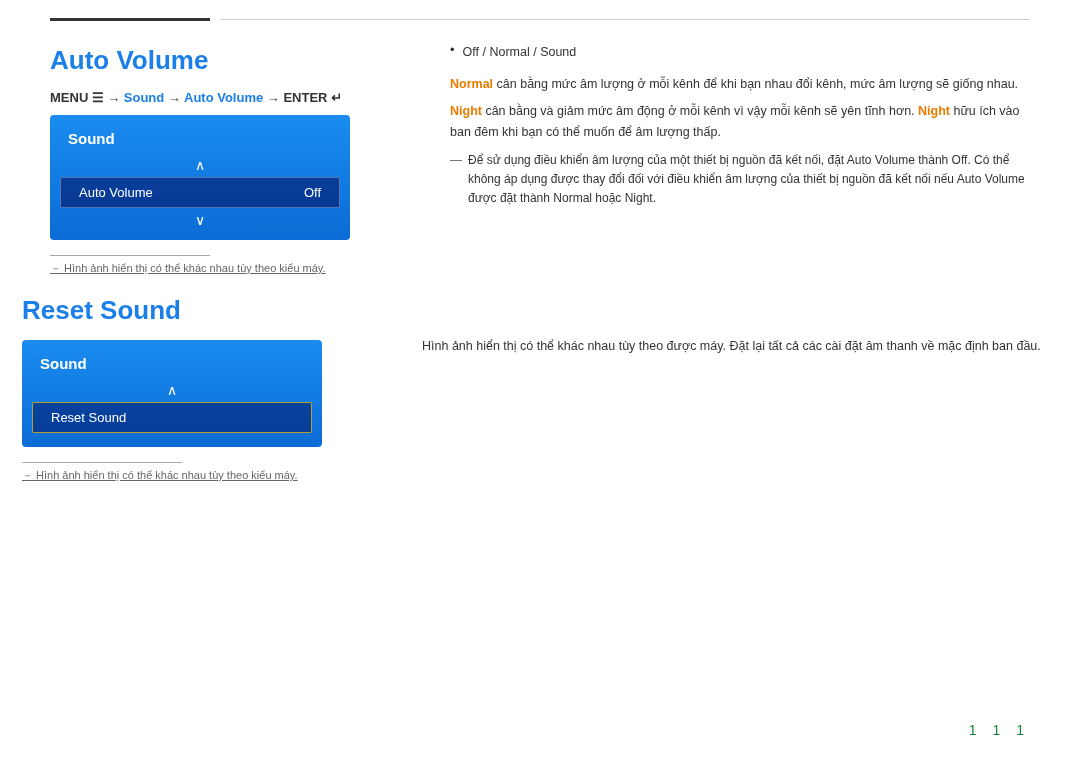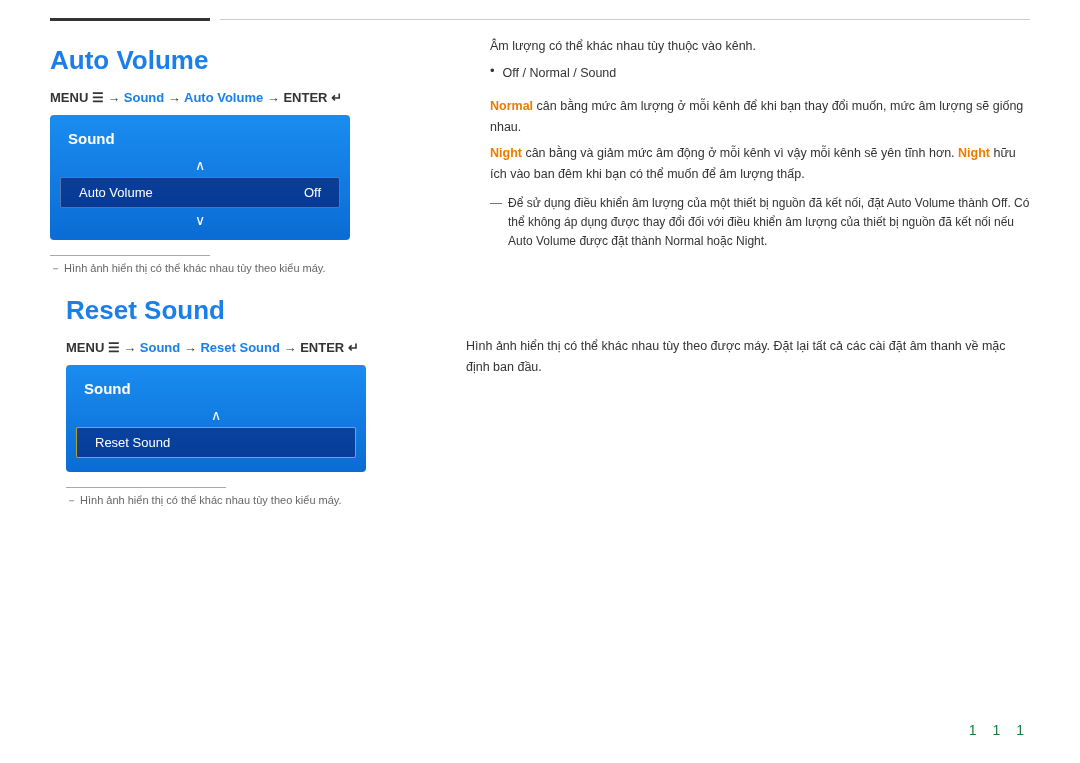--- a/index.html
+++ b/index.html
@@ -30,21 +30,20 @@
       flex: 1;
       height: 1px;
       background: #ccc;
       margin-left: 10px;
     }
 
     .main-content {
       display: flex;
       padding: 0 50px;
       margin-top: 10px;
-      gap: 40px;
     }
 
     .left-panel {
       width: 380px;
       flex-shrink: 0;
       padding-right: 30px;
     }
 
     .right-panel {
       flex: 1;
@@ -112,20 +111,21 @@
     .footnote-line {
       width: 160px;
       height: 1px;
       background: #aaa;
       margin-bottom: 5px;
     }
     .footnote {
       font-size: 11px;
       color: #666;
       margin-bottom: 0;
+      text-decoration: underline;
     }
 
     
     .right-text {
       font-size: 12.5px;
       color: #333;
       line-height: 1.7;
       margin-bottom: 5px;
     }
     .right-text .orange { color: #e87d00; font-weight: bold; }
@@ -151,21 +151,21 @@
     }
     .note-dash {
       margin-right: 6px;
       color: #666;
       flex-shrink: 0;
     }
 
     
     .section2-main {
       display: flex;
-      padding: 0 66px;
+      padding: 0 22px;
       margin-top: 5px;
     }
 
     .page-number {
       position: absolute;
       bottom: 25px;
       right: 50px;
       font-size: 14px;
       color: #15803d;
       letter-spacing: 6px;
@@ -216,59 +216,48 @@
         <span class="item-value">Off</span>
       </div>
       <div class="tv-menu-arrow">∨</div>
     </div>
 
     <div class="footnote-line"></div>
     <div class="footnote">－ Hình ảnh hiển thị có thể khác nhau tùy theo kiểu máy.</div>
   </div>
 
   <div class="right-panel">
-    <div class="right-text">Âm lượng có thể khác nhau tùy thuộc vào kênh.</div>
 
     <div class="bullet-item">
       <span class="bullet-dot">•</span>
       <span class="right-text orange">Off / Normal / Sound</span>
     </div>
 
     <div class="right-text">
-      <span class="orange bold">Normal</span><span> cân bằng mức âm lượng ở mỗi kênh để khi bạn thay đổi muốn, mức âm lượng sẽ giống nhau.</span>
+      <span class="orange bold">Normal</span><span> cân bằng mức âm lượng ở mỗi kênh để khi bạn nhau đổi kênh, mức âm lượng sẽ giống nhau.</span>
     </div>
 
     <div class="right-text">
       <span class="orange bold">Night</span><span> cân bằng và giảm mức âm động ở mỗi kênh vì vậy mỗi kênh sẽ yên tĩnh hơn. </span><span class="orange bold">Night</span><span> hữu ích vào ban đêm khi bạn có thể muốn để âm lượng thấp.</span>
     </div>
 
     <div class="note-item">
       <span class="note-dash">―</span>
       <span>
         <span>Để sử dụng điều khiển âm lượng của một thiết bị nguồn đã kết nối, đặt </span><span class="blue">Auto Volume</span><span> thành </span><span class="bold">Off</span><span>. Có thể không áp dụng được thay đổi đối với điều khiển âm lượng của thiết bị nguồn đã kết nối nếu </span><span class="blue">Auto Volume</span><span> được đặt thành </span><span class="bold">Normal</span><span> hoặc </span><span class="blue bold">Night</span><span>.</span>
       </span>
     </div>
   </div>
 </div>
 
 <div class="section2-main">
 
   <div class="left-panel">
     <div class="section-title">Reset Sound</div>
 
-    <div class="menu-path">
-      <span>MENU</span>
-      <span> ☰ → </span>
-      <span class="highlight-blue">Sound</span>
-      <span> → </span>
-      <span class="highlight-blue">Reset Sound</span>
-      <span> → </span>
-      <span>ENTER</span>
-      <span> ↵</span>
-    </div>
 
     <div class="tv-menu">
       <div class="tv-menu-header">Sound</div>
       <div class="tv-menu-arrow">∧</div>
       <div class="reset-sound-item">
         <span>Reset Sound</span>
       </div>
     </div>
 
     <div class="footnote-line"></div>

